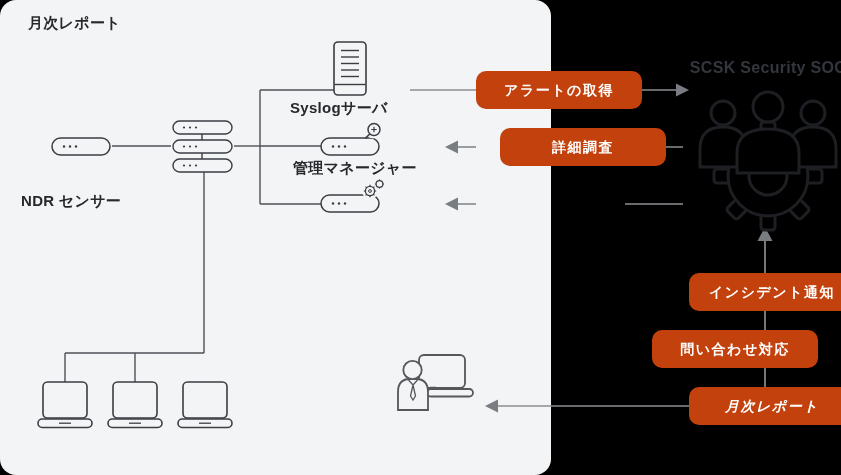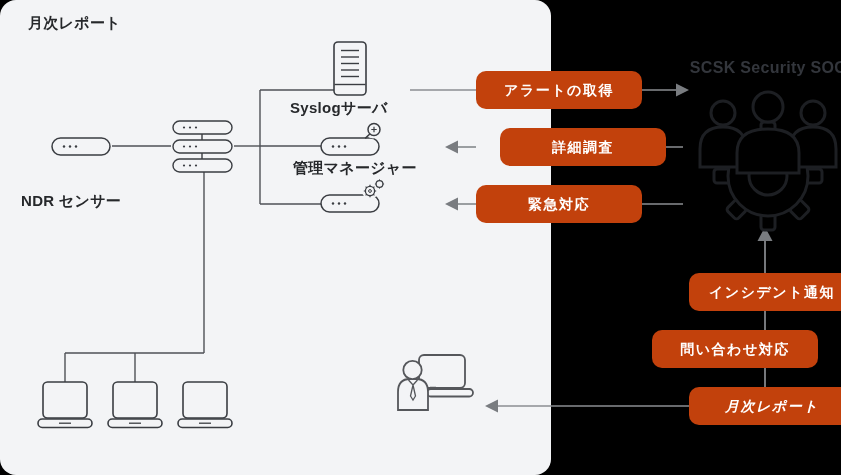--- a/index.html
+++ b/index.html
@@ -185,18 +185,17 @@
   </svg>
 
   <div class="lbl" style="left:28px;top:14px;text-align:left;">月次レポート</div>
   <div class="lbl" style="left:21px;top:156px;width:120px;margin-top:36px;">NDR センサー</div>
   <div class="lbl" style="left:290px;top:99px;width:120px;">Syslogサーバ</div>
   <div class="lbl" style="left:293px;top:159px;width:134px;">管理マネージャー</div>
   <div class="soc-title" style="left:688px;top:59px;width:160px;">SCSK Security SOC</div>
 
   <div class="btn" style="left:476px;top:71px;">アラートの取得</div>
   <div class="btn" style="left:500px;top:128px;">詳細調査</div>
-  <div class="btn" style="left:476px;top:185px;">緊急対応</div>
 
   <div class="btn" style="left:689px;top:273px;">インシデント通知</div>
   <div class="btn" style="left:652px;top:330px;">問い合わせ対応</div>
   <div class="btn" style="left:689px;top:387px;font-style:italic;">月次レポート</div>
 </div>
 
 </body></html>

